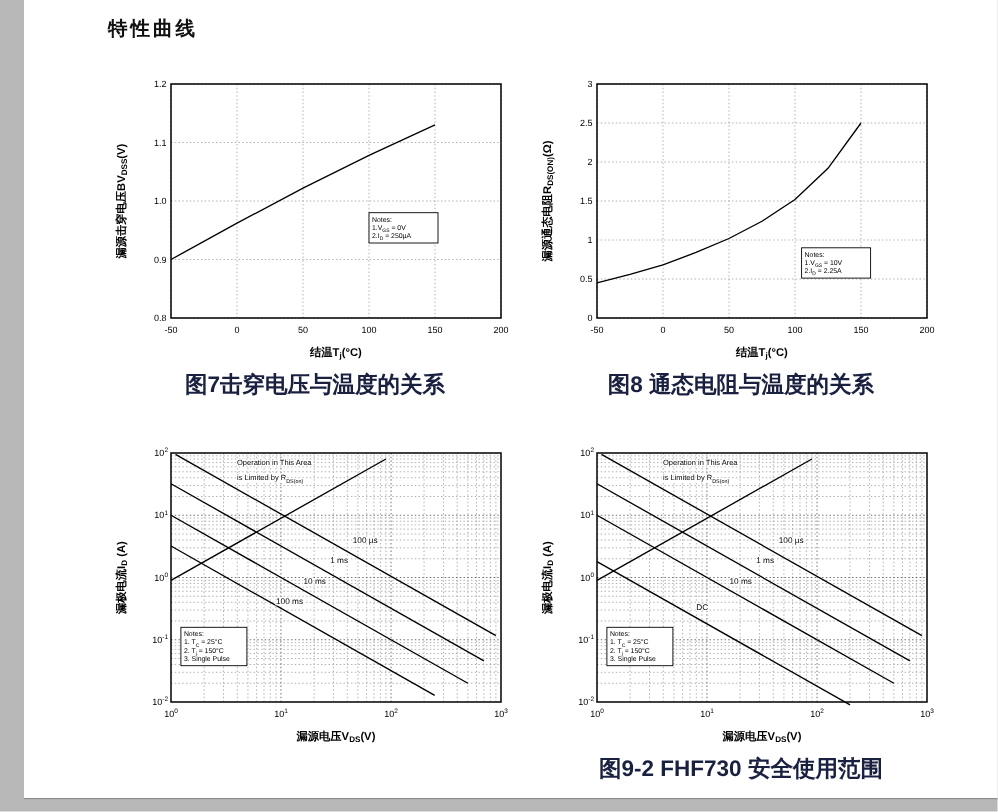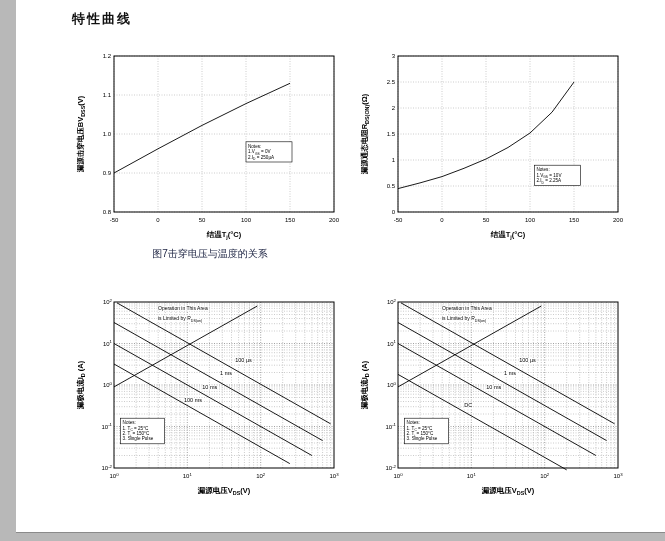--- a/index.html
+++ b/index.html
@@ -3,21 +3,21 @@
 <meta charset="utf-8">
 <style>
   *{margin:0;padding:0;box-sizing:border-box}
   html,body{width:665px;height:541px}
   body{background:#b8b8b8;font-family:"Liberation Sans",sans-serif;position:relative;overflow:hidden}
   .sheet{position:absolute;left:16px;top:0;width:652px;height:533px;background:#fff;
          border-right:1px solid #8a8a8a;border-bottom:1px solid #8a8a8a}
   .title{position:absolute;left:56px;top:10px;font-size:13px;font-weight:bold;color:#111;letter-spacing:2px}
   .fig{position:absolute;width:272px;text-align:center}
   .fig svg{display:block}
-  figcaption{font-size:10px;font-weight:normal;color:#1a2140;margin-top:3px}
+  figcaption{font-size:15px;font-weight:bold;color:#1a2140;margin-top:3px}
   #f0{left:58px;top:48px}
   #f1{left:342px;top:48px}
   #f2{left:58px;top:294px}
   #f3{left:342px;top:294px}
   svg text{font-family:"Liberation Sans",sans-serif;fill:#000}
 </style>
 </head>
 <body>
 
 <div class="sheet">
@@ -93,20 +93,21 @@
         <text x="37" y="36.0" text-anchor="end" font-size="6"><tspan>2.5</tspan></text>
         <text x="37" y="10.0" text-anchor="end" font-size="6"><tspan>3</tspan></text>
         <text x="150" y="189" text-anchor="middle" font-size="7.5" font-weight="bold" fill="#1a2140"><tspan>结温T</tspan><tspan font-size="72%" dy="1.5">j</tspan><tspan dy="-1.5">(°C)</tspan></text>
         <text x="0" y="0" text-anchor="middle" font-size="7.5" font-weight="bold" fill="#1a2140" transform="translate(9 86) rotate(-90)"><tspan>漏源通态电阻R</tspan><tspan font-size="72%" dy="1.5">DS(ON)</tspan><tspan dy="-1.5">(Ω)</tspan></text>
         <path d="M40.0 140.6L62.0 134.9L84.0 128.6L106.0 120.3L128.0 111.0L150.0 99.5L172.0 85.0L194.0 64.2L216.0 34.0" fill="none" stroke="#000" stroke-width="0.9"></path>
         <rect x="176.4" y="117.2" width="46" height="20.200000000000003" fill="#fff" stroke="#000" stroke-width="0.6"></rect>
         <text x="178.4" y="123.2" font-size="4.6"><tspan>Notes:</tspan></text>
         <text x="178.4" y="128.6" font-size="4.6"><tspan>1.V</tspan><tspan font-size="72%" dy="1.5">GS</tspan><tspan dy="-1.5"> = 10V</tspan></text>
         <text x="178.4" y="134.0" font-size="4.6"><tspan>2.I</tspan><tspan font-size="72%" dy="1.5">D</tspan><tspan dy="-1.5"> = 2.25A</tspan></text>
       </svg>
+    <figcaption>图8 通态电阻与温度的关系</figcaption>
   </figure>
 
   <figure class="fig" id="f2">
     <svg width="272" height="206">
         <g stroke-dasharray="1,1.5" stroke-width="0.5">
           <line x1="62.1" x2="62.1" y1="8" y2="174" stroke="#999"></line>
           <line x1="75.0" x2="75.0" y1="8" y2="174" stroke="#999"></line>
           <line x1="84.2" x2="84.2" y1="8" y2="174" stroke="#999"></line>
           <line x1="91.3" x2="91.3" y1="8" y2="174" stroke="#999"></line>
           <line x1="97.1" x2="97.1" y1="8" y2="174" stroke="#999"></line>
@@ -285,14 +286,15 @@
         <text x="161.2" y="67.9" font-size="5.5" paint-order="stroke" stroke="#fff" stroke-width="1.6"><tspan>100 µs</tspan></text>
         <text x="146.1" y="81.4" font-size="5.5" paint-order="stroke" stroke="#fff" stroke-width="1.6"><tspan>1 ms</tspan></text>
         <text x="128.3" y="95.0" font-size="5.5" paint-order="stroke" stroke="#fff" stroke-width="1.6"><tspan>10 ms</tspan></text>
         <text x="106.2" y="112.7" font-size="5.5" paint-order="stroke" stroke="#fff" stroke-width="1.6"><tspan>DC</tspan></text>
         <rect x="46.6" y="124.2" width="44" height="25.6" fill="#fff" stroke="#000" stroke-width="0.6"></rect>
         <text x="48.6" y="130.2" font-size="4.6"><tspan>Notes:</tspan></text>
         <text x="48.6" y="135.6" font-size="4.6"><tspan>1. T</tspan><tspan font-size="72%" dy="1.5">C</tspan><tspan dy="-1.5"> = 25°C</tspan></text>
         <text x="48.6" y="141.0" font-size="4.6"><tspan>2. T</tspan><tspan font-size="72%" dy="1.5">j</tspan><tspan dy="-1.5"> = 150°C</tspan></text>
         <text x="48.6" y="146.4" font-size="4.6"><tspan>3. Single Pulse</tspan></text>
       </svg>
+    <figcaption>图9-2 FHF730 安全使用范围</figcaption>
   </figure>
 </div>
 
 </body></html>

